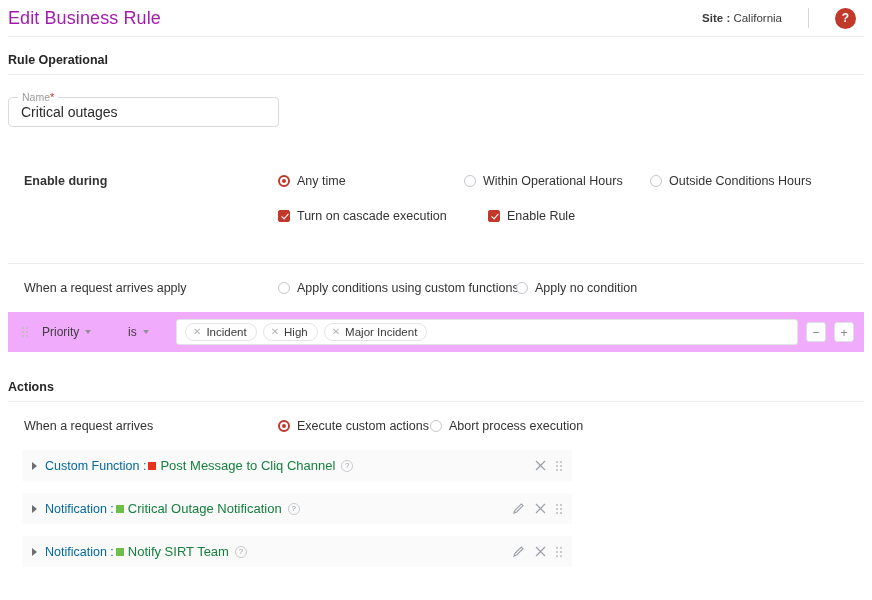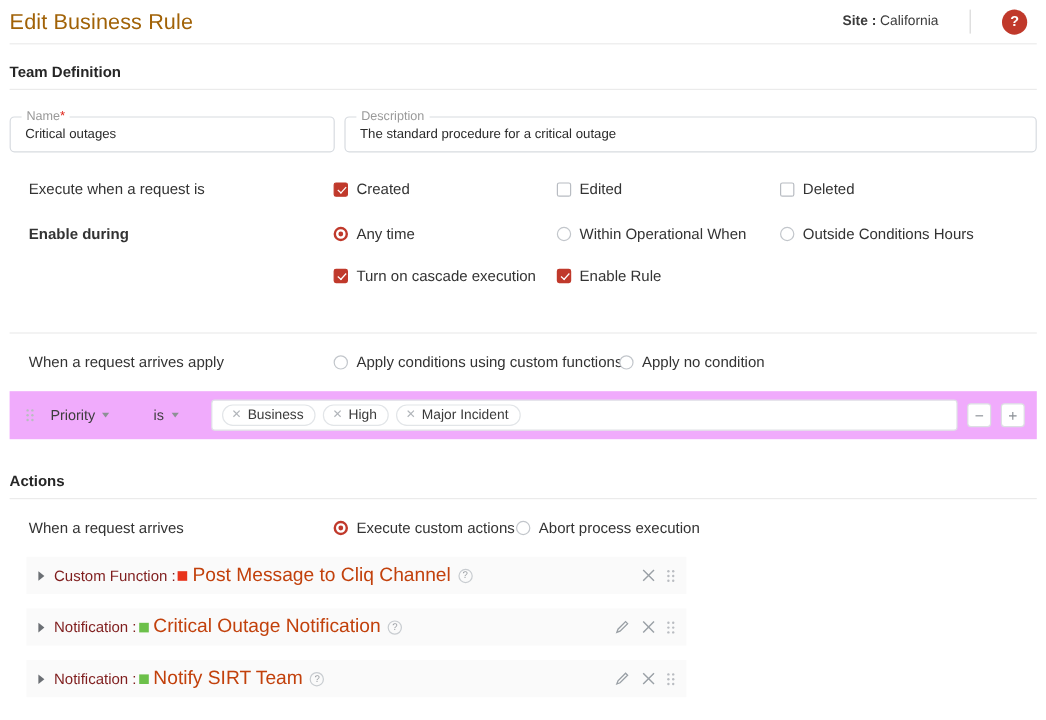--- a/index.html
+++ b/index.html
@@ -14,21 +14,21 @@
   .page { position: relative; width: 872px; height: 600px; }
 
   
   .header {
     position: relative;
     height: 36px;
     padding: 0 16px 0 8px;
     display: flex; align-items: center;
   }
   .page-title {
-    font-size: 18px; font-weight: 400; color: #a16207;
+    font-size: 18px; font-weight: 400; color: #a21caf;
     letter-spacing: .1px;
   }
   .header-right {
     margin-left: auto; display: flex; align-items: center; gap: 26px;
   }
   .site-label { font-size: 11.5px; color: #3b3b3b; white-space: nowrap; }
   .site-label b { font-weight: 700; }
   .vdiv { width: 1px; height: 20px; background: #d7d7d7; }
   .help-btn {
     width: 21px; height: 21px; border-radius: 50%;
@@ -65,21 +65,21 @@
   .field.desc { flex: 1; }
   .field-label {
     position: absolute; top: -7px; left: 9px;
     background: #fff; padding: 0 4px;
     font-size: 10.5px; color: #9a9a9a; line-height: 13px;
     white-space: nowrap;
   }
   .req { color: #e02b20; font-size: 11px; }
   .field-value {
     position: absolute; left: 12px; top: 50%; transform: translateY(-50%);
-    font-size: 11px; color: #2b2b2b;
+    font-size: 14px; color: #2b2b2b;
   }
 
   
   .opt { display: flex; align-items: center; gap: 7px; cursor: pointer; }
   .opt-text { font-size: 12.5px; color: #333; white-space: nowrap; }
   .cbox {
     width: 12px; height: 12px; border-radius: 2px;
     border: 1px solid #b8bcc2; background: #fff;
     flex: 0 0 12px; position: relative;
   }
@@ -156,23 +156,23 @@
     display: flex; align-items: center;
     padding: 0 10px 0 10px;
     width: 550px;
   }
   .arrow-r {
     width: 0; height: 0; flex: 0 0 auto; margin-right: 8px;
     border-top: 4px solid transparent;
     border-bottom: 4px solid transparent;
     border-left: 5px solid #6b6f74;
   }
-  .act-label { font-size: 12.5px; color: #7f1d1d; white-space: nowrap; }
+  .act-label { font-size: 12.5px; color: #0369a1; white-space: nowrap; }
   .swatch { width: 8px; height: 8px; display: inline-block; margin: 0 4px 0 2px; }
-  .act-name { font-size: 16px; color: #c2410c; white-space: nowrap; }
+  .act-name { font-size: 13px; color: #15803d; white-space: nowrap; }
   .help-sm {
     width: 12px; height: 12px; border-radius: 50%;
     border: 1px solid #c8ccd0; color: #9a9ea3;
     font-size: 8px; display: inline-flex;
     align-items: center; justify-content: center;
     margin-left: 6px; cursor: pointer;
   }
   .act-icons { margin-left: auto; display: flex; align-items: center; gap: 10px; }
   .ic { color: #9aa0a6; cursor: pointer; display: flex; align-items: center; }
 </style>
@@ -188,80 +188,59 @@
         <b>Site :</b>
         <span>California</span>
       </div>
       <div class="vdiv"></div>
       <button class="help-btn">?</button>
     </div>
   </div>
   <div class="header-rule"></div>
 
   <div style="height:16px"></div>
-  <div class="section-head">Team Definition</div>
+  <div class="section-head">Rule Operational</div>
   <div class="section-rule"></div>
 
   <div style="height:22px"></div>
   <div class="fields">
     <div class="field name">
       <div class="field-label">
         <span>Name</span><span class="req">*</span>
       </div>
       <div class="field-value">Critical outages</div>
     </div>
-    <div class="field desc">
-      <div class="field-label">Description</div>
-      <div class="field-value">The standard procedure for a critical outage</div>
-    </div>
   </div>
 
   <div style="height:24px"></div>
-  <div class="row">
-    <div class="row-label">Execute when a request is</div>
-    <div class="row-content">
-      <div class="opt" style="width:186px">
-        <span class="cbox on"></span>
-        <span class="opt-text">Created</span>
-      </div>
-      <div class="opt" style="width:186px">
-        <span class="cbox"></span>
-        <span class="opt-text">Edited</span>
-      </div>
-      <div class="opt">
-        <span class="cbox"></span>
-        <span class="opt-text">Deleted</span>
-      </div>
-    </div>
-  </div>
 
   <div style="height:23px"></div>
   <div class="row">
     <div class="row-label" style="font-weight:700">Enable during</div>
     <div class="row-content">
       <div class="opt" style="width:186px">
         <span class="radio on"></span>
         <span class="opt-text">Any time</span>
       </div>
       <div class="opt" style="width:186px">
         <span class="radio"></span>
-        <span class="opt-text">Within Operational When</span>
+        <span class="opt-text">Within Operational Hours</span>
       </div>
       <div class="opt">
         <span class="radio"></span>
         <span class="opt-text">Outside Conditions Hours</span>
       </div>
     </div>
   </div>
 
   <div style="height:21px"></div>
   <div class="row">
     <div class="row-label"></div>
     <div class="row-content">
-      <div class="opt" style="width:186px">
+      <div class="opt" style="width:210px">
         <span class="cbox on"></span>
         <span class="opt-text">Turn on cascade execution</span>
       </div>
       <div class="opt">
         <span class="cbox on"></span>
         <span class="opt-text">Enable Rule</span>
       </div>
     </div>
   </div>
 
@@ -297,21 +276,21 @@
       <span>Priority</span>
       <span class="chev"></span>
     </div>
     <div class="sel" style="width:42px">
       <span>is</span>
       <span class="chev"></span>
     </div>
     <div class="tagbox">
       <span class="tag">
         <span class="x">✕</span>
-        <span>Business</span>
+        <span>Incident</span>
       </span>
       <span class="tag">
         <span class="x">✕</span>
         <span>High</span>
       </span>
       <span class="tag">
         <span class="x">✕</span>
         <span>Major Incident</span>
       </span>
     </div>

